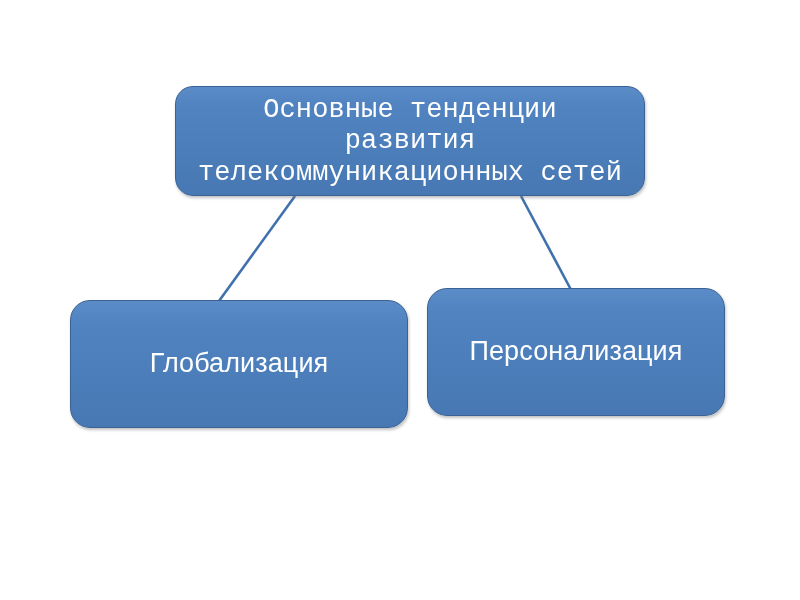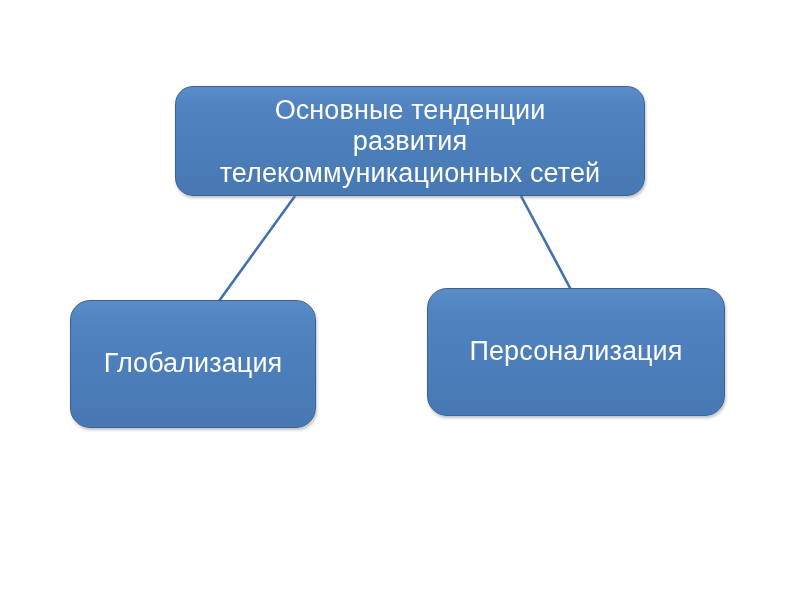--- a/index.html
+++ b/index.html
@@ -47,29 +47,30 @@
     z-index: 2;
   }
   #node-root {
     left: 175px;
     top: 86px;
     width: 470px;
     height: 110px;
     font-size: 27px;
     border-radius: 18px;
     padding: 0 2px;
+    font-family: Liberation Mono, monospace;
   }
   #node-root .label {
     white-space: pre-line;
     transform: translateY(1px);
   }
   #node-globalization {
     left: 70px;
     top: 300px;
-    width: 246px;
+    width: 338px;
     height: 128px;
     font-size: 27px;
   }
   #node-personalization {
     left: 427px;
     top: 288px;
     width: 298px;
     height: 128px;
     font-size: 27px;
   }

